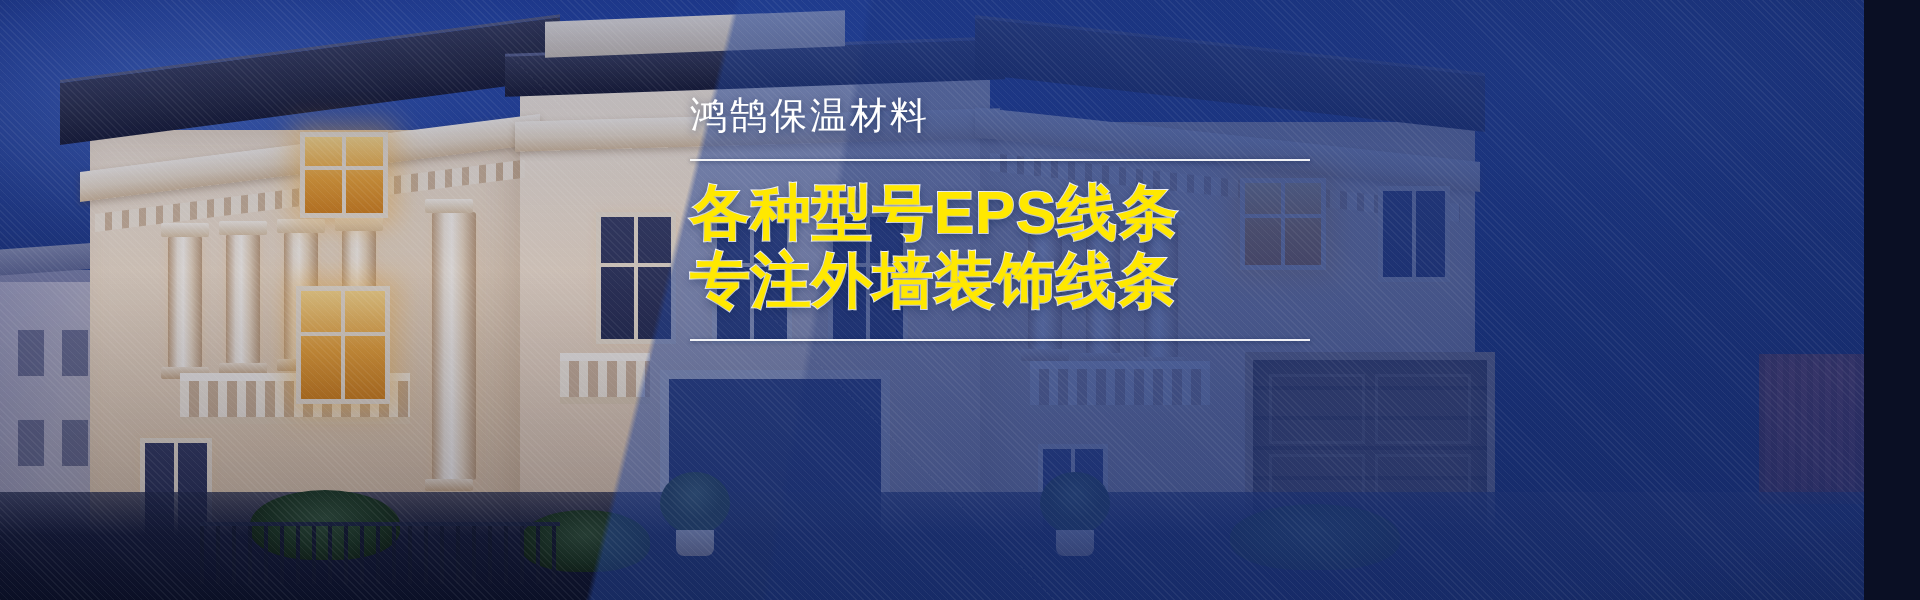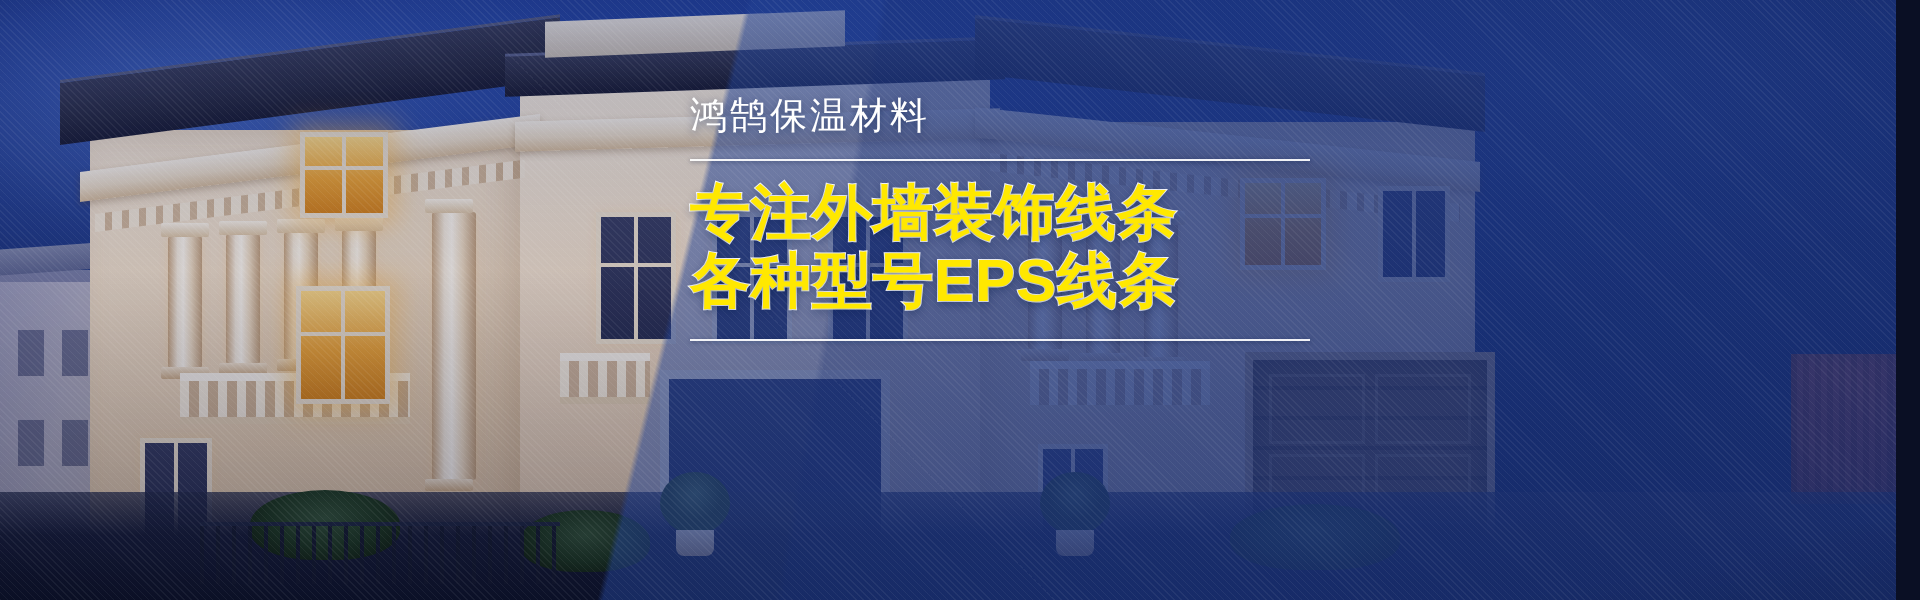--- a/index.html
+++ b/index.html
@@ -11,21 +11,20 @@
   body {
     font-family: "Liberation Sans", "DejaVu Sans", sans-serif;
   }
 
   #banner {
     position: relative;
     width: 1864px;
     height: 600px;
     overflow: hidden;
     background: #14532d;
-    padding-left: 32px;
   }
 
   
   .sky {
     position: absolute;
     inset: 0;
     background:
       radial-gradient(120% 80% at 30% 8%, #2a4da8 0%, #24429a 22%, #1d3682 45%, #152a66 70%, #101f4e 100%);
   }
   .sky-glow {
@@ -476,21 +475,21 @@
   <div class="panel-diag2"></div>
   <div class="hatch"></div>
   <div class="vignette"></div>
 
   <div class="copy">
 
     <div class="eyebrow">鸿鹄保温材料</div>
 
     <div class="rule"></div>
 
+    <div class="headline">各种型号EPS线条</div>
+
     <div class="headline">专注外墙装饰线条</div>
 
-    <div class="headline">各种型号EPS线条</div>
-
     <div class="rule bottom"></div>
 
   </div>
 
 </div>
 
 </body></html>

